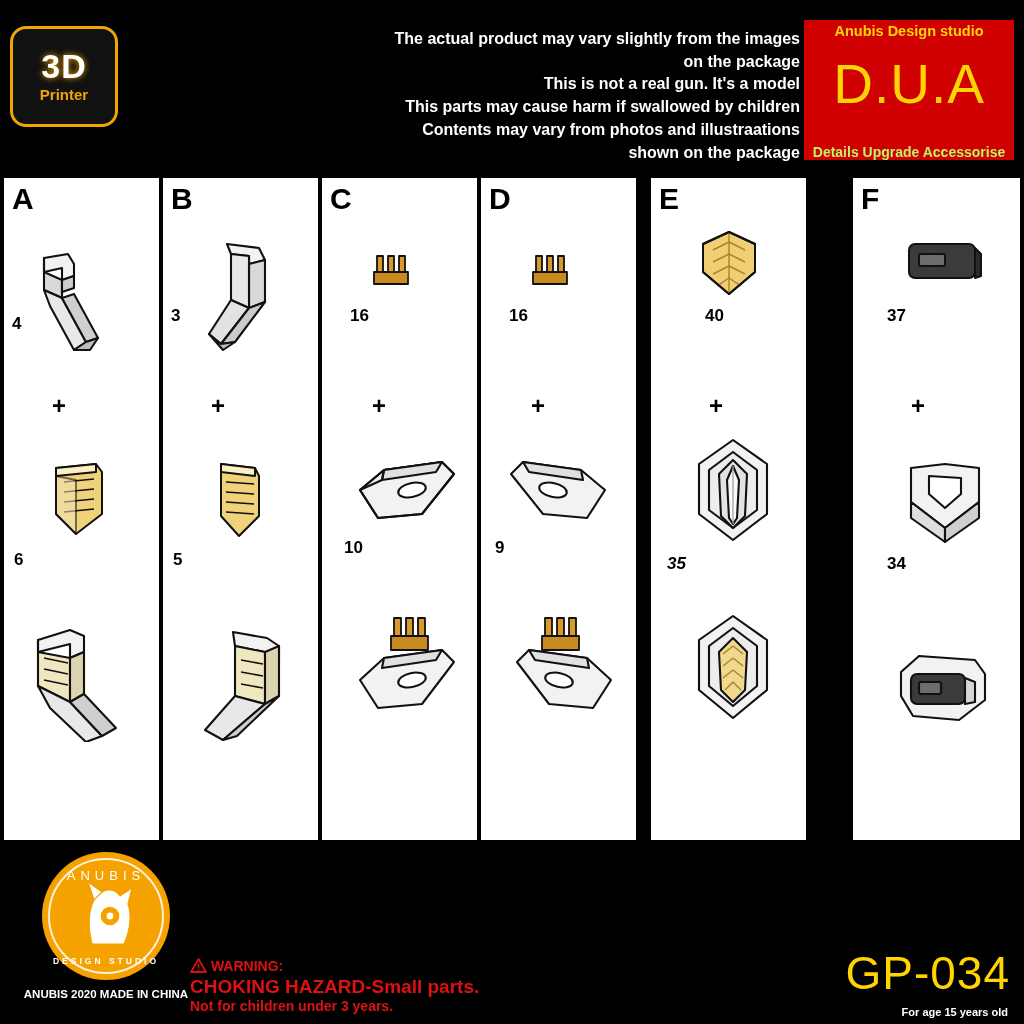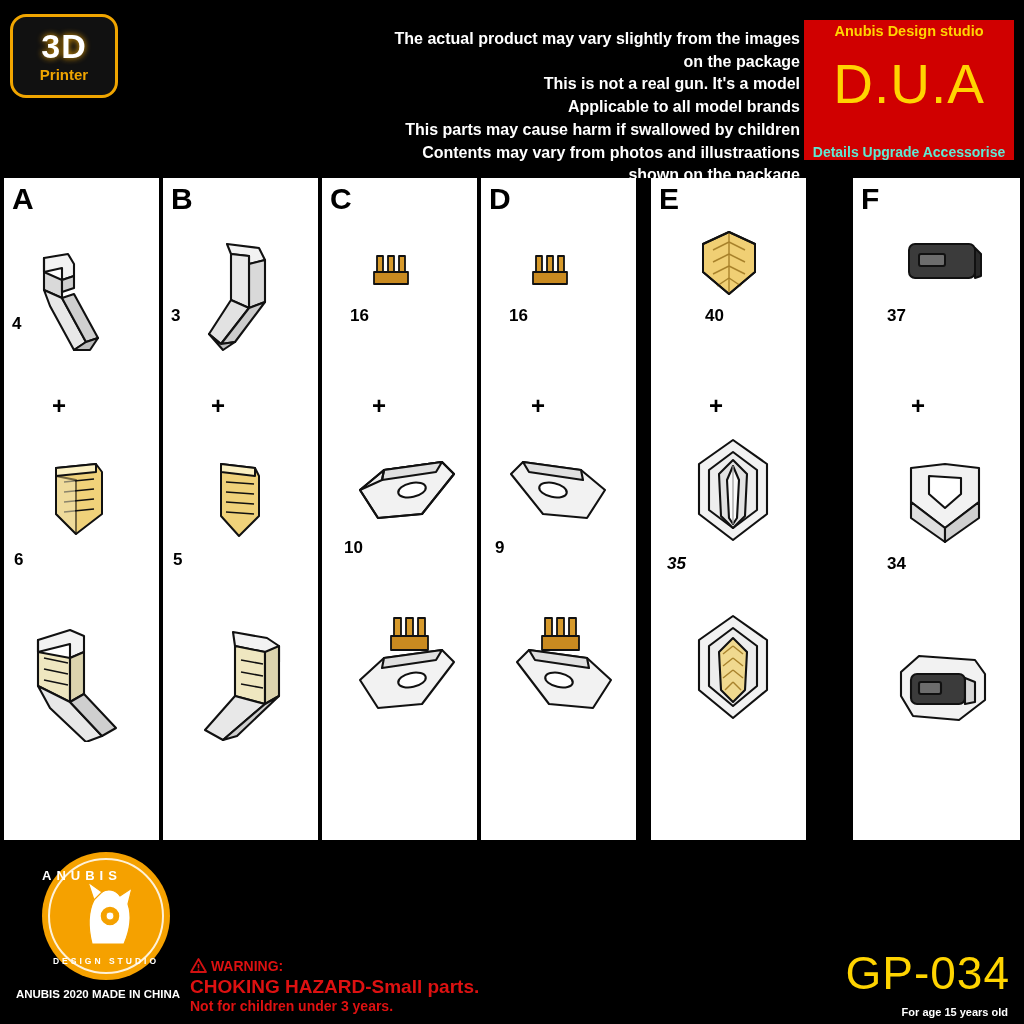--- a/index.html
+++ b/index.html
@@ -12,21 +12,21 @@
     overflow:hidden;
     position:relative;
   }
 
   
   .header {
     position:absolute; left:0; top:0; width:1024px; height:178px;
     background:#000;
   }
   .badge-3d {
-    position:absolute; left:10px; top:14px; width:108px; height:84px;
+    position:absolute; left:10px; top:26px; width:108px; height:101px;
     border:3px solid #f0a500; border-radius:16px;
     background:#111;
     display:flex; flex-direction:column; align-items:center; justify-content:center;
   }
   .badge-3d .t1 {
     font-size:34px; font-weight:bold; color:#fff; line-height:1;
     letter-spacing:1px;
     text-shadow:0 0 6px #f0a500;
   }
   .badge-3d .t2 {
@@ -45,21 +45,21 @@
     background:#d00000;
     display:flex; flex-direction:column; align-items:center; justify-content:space-between;
     padding-top:3px;
   }
   .brandbox .b1 { font-size:14.5px; font-weight:bold; color:#ffd400; letter-spacing:0px; }
   .brandbox .b2 {
     font-size:55px; font-weight:normal; color:#ffd400; line-height:0.98; margin-top:2px;
     letter-spacing:1px;
   }
   .brandbox .b3 {
-    font-size:14px; font-weight:bold; color:#5eead4; margin-top:16px;
+    font-size:14px; font-weight:bold; color:#bef264; margin-top:16px;
   }
 
   
   .sheet {
     position:absolute; left:0; top:178px; width:1024px; height:662px;
     background:#000;
   }
   .col {
     position:absolute; top:0; width:155px; height:662px;
     background:#fff; color:#000;
@@ -86,30 +86,30 @@
   .anubis-logo {
     position:absolute; left:42px; top:12px; width:128px; height:128px;
     border-radius:50%; background:#f5a100;
     display:flex; align-items:center; justify-content:center;
   }
   .anubis-logo .ring {
     position:absolute; left:6px; top:6px; width:116px; height:116px;
     border-radius:50%; border:2px solid #fff; opacity:.85;
   }
   .anubis-logo .word-top {
-    position:absolute; top:16px; left:0; width:100%; 
-    font-size:13px; font-weight:bold; color:#fff; letter-spacing:5px;
+    position:absolute; top:16px; left:0; width:100%; text-align:center;
+    font-size:13px; font-weight:normal; color:#fff; letter-spacing:5px;
   }
   .anubis-logo .word-bot {
     position:absolute; bottom:14px; left:0; width:100%; text-align:center;
     font-size:8.5px; font-weight:bold; color:#fff; letter-spacing:3px;
   }
   .made-in {
     position:absolute; left:8px; top:148px; width:180px;
-    font-size:11.5px; font-weight:bold; color:#fff; text-align:center;
+    font-size:11.5px; font-weight:bold; color:#fff; text-align:right;
   }
   .warning {
     position:absolute; left:190px; top:118px; width:400px;
     color:#d11; font-weight:bold; line-height:1.22;
   }
   .warning .w1 { font-size:14px; }
   .warning .w2 { font-size:19px; }
   .warning .w3 { font-size:14px; }
   .prodcode {
     position:absolute; right:14px; top:110px;
@@ -128,21 +128,20 @@
 <div class="header">
 
   <div class="badge-3d">
     <div class="t1">3D</div>
     <div class="t2">Printer</div>
   </div>
 
   <div class="disclaimer">
     <div>The actual product may vary slightly from the images on the package</div>
     <div>This is not a real gun. It's a model</div>
-    <div>Applicable to all model brands</div>
     <div>This parts may cause harm if swallowed by children</div>
     <div>Contents may vary from photos and illustraations shown on the package</div>
   </div>
 
   <div class="brandbox">
     <div class="b1">Anubis Design studio</div>
     <div class="b2">D.U.A</div>
     <div class="b3">Details Upgrade Accessorise</div>
   </div>
 

